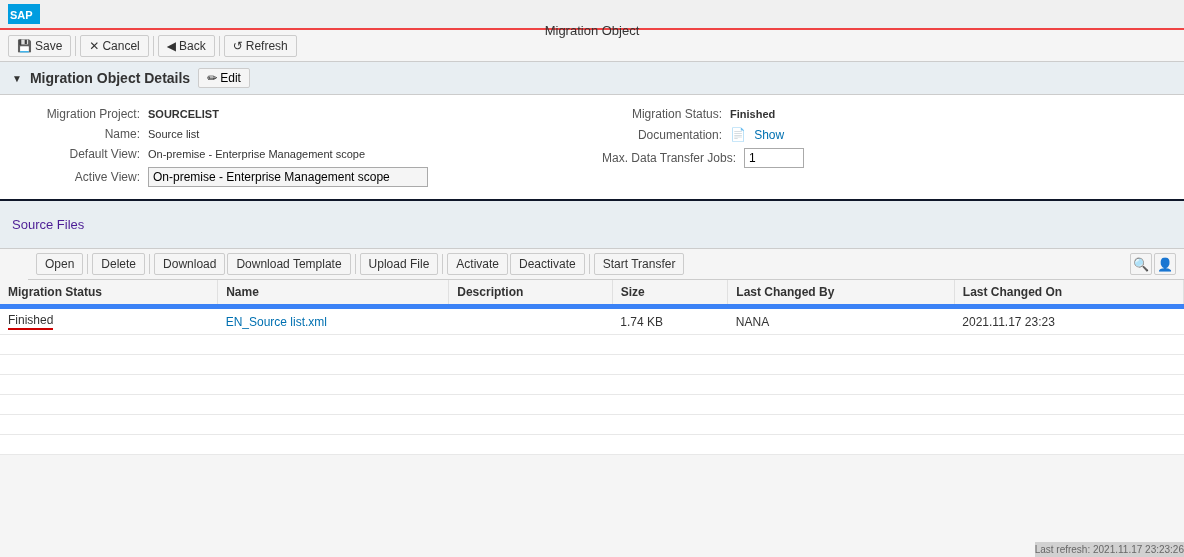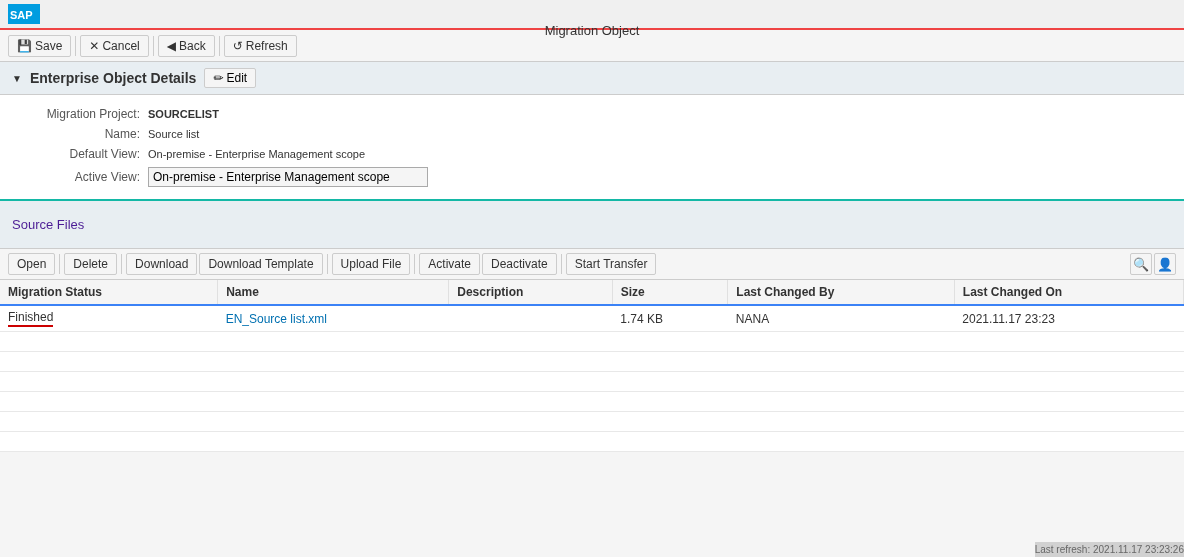--- a/index.html
+++ b/index.html
@@ -86,21 +86,21 @@
       border: 1px solid #ccc;
       cursor: pointer;
       font-size: 12px;
       border-radius: 2px;
     }
 
     
     .details-content {
       background: white;
       padding: 12px 20px;
-      border-bottom: 2px solid #14b8a6;
+      border-bottom: 2px solid #0f172a;
     }
     .details-grid {
       display: grid;
       grid-template-columns: 1fr 1fr;
       gap: 6px 20px;
     }
     .left-col, .right-col { display: flex; flex-direction: column; gap: 6px; }
     .field-row {
       display: flex;
       align-items: center;
@@ -144,20 +144,21 @@
     }
 
     
     .source-toolbar {
       background: #f5f5f5;
       border-bottom: 1px solid #ccc;
       display: flex;
       align-items: center;
       padding: 4px 8px;
       gap: 2px;
+      margin-left: 28px;
     }
     .source-toolbar-right {
       margin-left: auto;
       display: flex;
       gap: 2px;
     }
     .icon-btn {
       width: 22px;
       height: 22px;
       background: #f5f5f5;
@@ -175,21 +176,21 @@
       background: white;
       overflow: auto;
     }
     table {
       width: 100%;
       border-collapse: collapse;
       font-size: 12px;
     }
     thead tr {
       background: #f5f5f5;
-      border-bottom: 2px solid #3b82f6;
+      border-bottom: 5px solid #3b82f6;
     }
     th {
       text-align: left;
       padding: 5px 8px;
       font-weight: bold;
       color: #333;
       border-right: 1px solid #e0e0e0;
       white-space: nowrap;
     }
     td {
@@ -251,21 +252,21 @@
   <div class="toolbar-separator"></div>
   <button class="toolbar-btn">
     <span>↺</span>
     <span>Refresh</span>
   </button>
 </div>
 
 <div class="section">
   <div class="section-header">
     <span class="chevron-icon">▼</span>
-    <span class="section-title">Enterprise Object Details</span>
+    <span class="section-title">Migration Object Details</span>
     <button class="edit-btn">
       <span>✏</span>
       <span>Edit</span>
     </button>
   </div>
 </div>
 
 <div class="details-content">
   <div class="details-grid">
 
@@ -281,20 +282,35 @@
       <div class="field-row">
         <span class="field-label">Default View:</span>
         <span class="field-value">On-premise - Enterprise Management scope</span>
       </div>
       <div class="field-row">
         <span class="field-label">Active View:</span>
         <input class="field-input readonly" type="text" style="width: 280px;" readonly="" value="On-premise - Enterprise Management scope">
       </div>
     </div>
 
+    <div class="right-col">
+      <div class="field-row">
+        <span class="field-label">Migration Status:</span>
+        <span class="field-value bold">Finished</span>
+      </div>
+      <div class="field-row">
+        <span class="field-label">Documentation:</span>
+        <span style="font-size:13px;">📄</span>
+        <a class="show-link">Show</a>
+      </div>
+      <div class="field-row">
+        <span class="field-label">Max. Data Transfer Jobs:</span>
+        <input class="field-input" type="text" style="width: 60px;" value="1">
+      </div>
+    </div>
   </div>
 </div>
 
 <div class="source-files-header">
   <span>Source Files</span>
 </div>
 
 <div class="source-toolbar">
   <button class="toolbar-btn">
     <span>Open</span>

